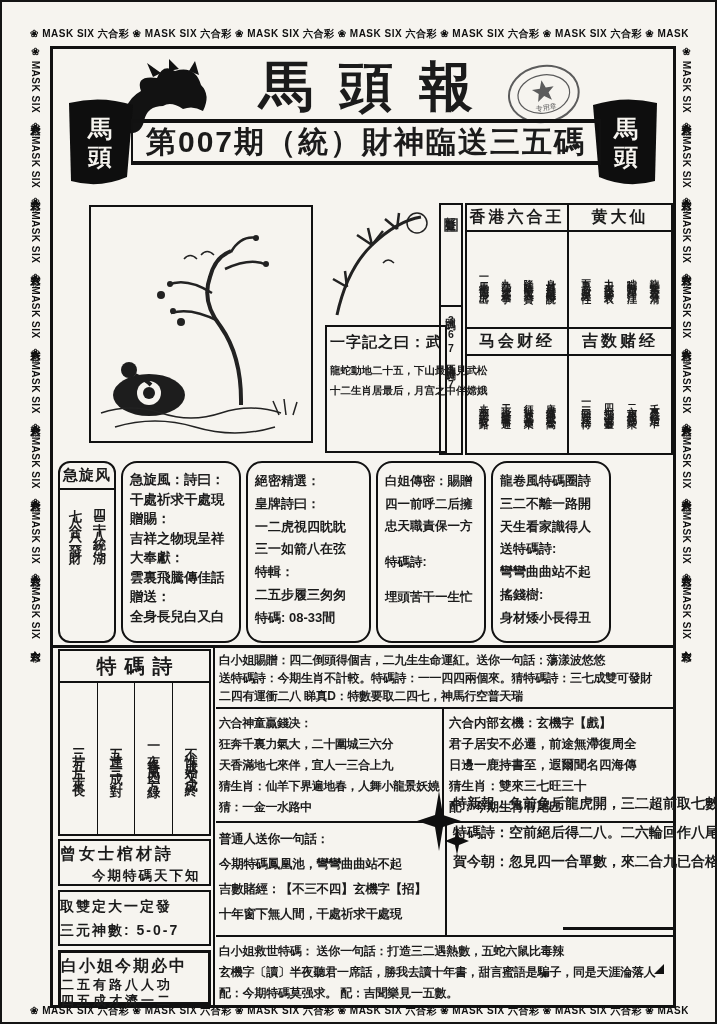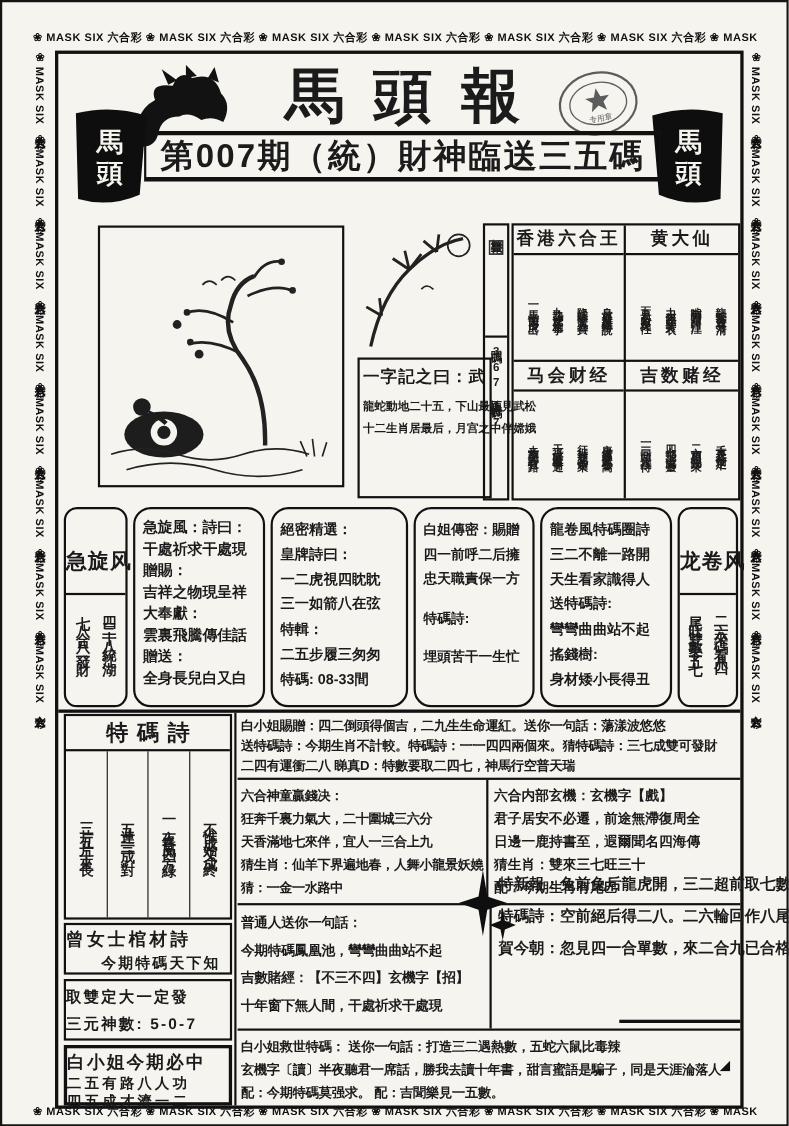--- a/index.html
+++ b/index.html
@@ -50,22 +50,22 @@
           letter-spacing:3px;border-bottom:2px solid #111;white-space:nowrap;}
   .qcols{flex:1;display:flex;justify-content:space-evenly;align-items:center;padding:2px 1px;}
   .qcols .vtext{font-size:10px;letter-spacing:2.5px;font-family:"Liberation Serif",serif;}
   
   .rbox{top:412px;height:182px;border:2px solid #111;border-radius:16px;
         box-sizing:border-box;padding:7px 7px;font-size:13px;font-weight:600;line-height:1.45;}
   .rbox .ln{white-space:nowrap;}
   .rbox .gap{margin-top:13px;}
   .windbox{top:412px;height:182px;border:2px solid #111;border-radius:12px;
            box-sizing:border-box;display:flex;flex-direction:column;}
-  .wtitle{font-size:19px;font-weight:bold;text-align:center;padding:16px 0;
-          border-bottom:2px solid #111;letter-spacing:1px;white-space:nowrap;margin-top:18px;}
+  .wtitle{font-size:15px;font-weight:bold;text-align:center;padding:3px 0;
+          border-bottom:2px solid #111;letter-spacing:1px;white-space:nowrap;}
   .wcols{flex:1;display:flex;justify-content:space-evenly;padding-top:9px;}
   .wcols .vtext{font-size:13px;letter-spacing:7px;font-family:"Liberation Serif",serif;}
   
   .tema{left:5px;top:600px;width:153px;height:187px;border:2.5px solid #111;
         box-sizing:border-box;display:flex;flex-direction:column;}
   .tema-title{height:30px;border-bottom:2.5px solid #111;display:flex;align-items:center;
               justify-content:center;font-family:"Liberation Serif",serif;font-size:20px;
               font-weight:bold;letter-spacing:8px;text-indent:8px;}
   .tema-cols{flex:1;display:flex;}
   .tema-col{flex:1;display:flex;align-items:center;justify-content:center;border-right:1.5px solid #111;}
@@ -258,27 +258,20 @@
     </div>
     <div class="rbox" style="left:438px;width:120px;line-height:1.75">
       <div class="ln">龍卷風特碼圈詩</div>
       <div class="ln">三二不離一路開</div>
       <div class="ln">天生看家識得人</div>
       <div class="ln">送特碼詩:</div>
       <div class="ln">彎彎曲曲站不起</div>
       <div class="ln">搖錢樹:</div>
       <div class="ln">身材矮小長得丑</div>
     </div>
-    <div class="windbox" style="left:563px;width:55px">
-      <div class="wtitle">龙卷风</div>
-      <div class="wcols">
-        <span class="vtext">尾旺雙數零五七</span>
-        <span class="vtext">二六來碼看八四</span>
-      </div>
-    </div>
 
     <div class="hr" style="left:0;top:596px;width:620px;height:3px"></div>
     <div class="vr" style="left:160px;top:599px;width:2px;height:357px"></div>
 
     <div class="tema">
       <div class="tema-title">特碼詩</div>
       <div class="tema-cols">
         <div class="tema-col">
             <span class="vtext">三片五片十來長</span>
           </div>

